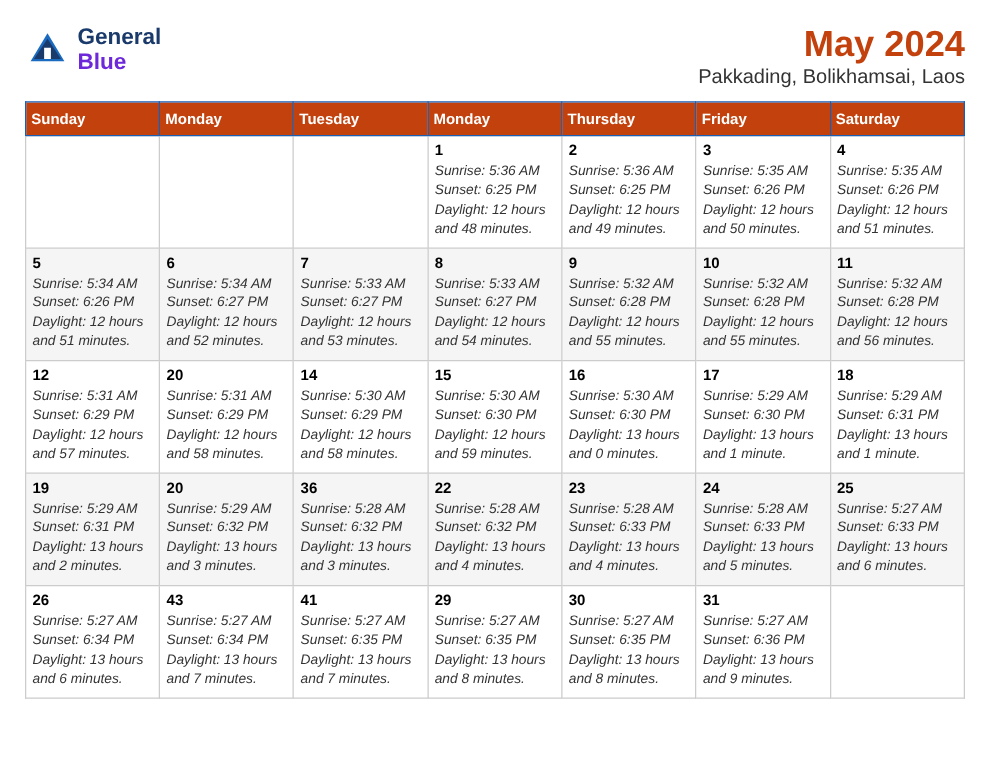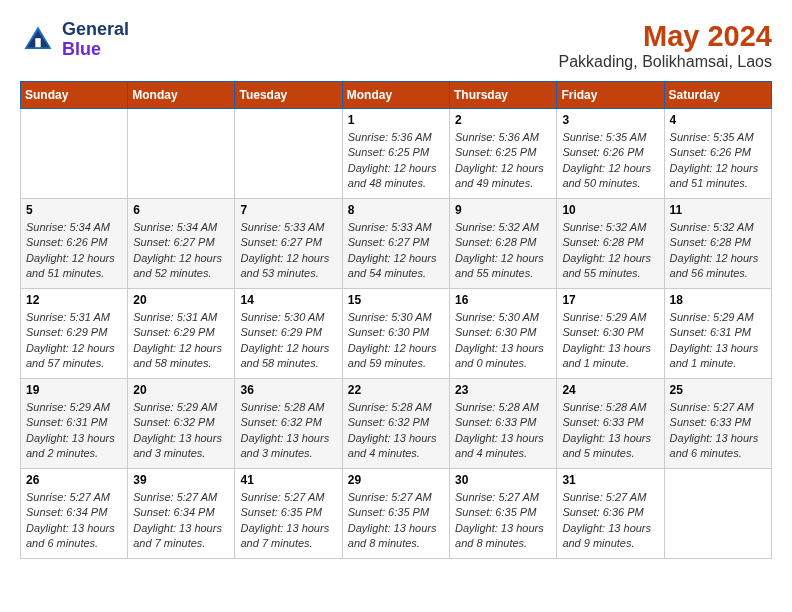--- a/index.html
+++ b/index.html
@@ -233,21 +233,21 @@
           <span class="day-number">25</span>
           <div class="day-info">Sunrise: 5:27 AM<br>Sunset: 6:33 PM<br>Daylight: 13 hours<br>and 6 minutes.</div>
         </td>
       </tr>
       <tr class="week-row">
         <td>
           <span class="day-number">26</span>
           <div class="day-info">Sunrise: 5:27 AM<br>Sunset: 6:34 PM<br>Daylight: 13 hours<br>and 6 minutes.</div>
         </td>
         <td>
-          <span class="day-number">39</span>
+          <span class="day-number">43</span>
           <div class="day-info">Sunrise: 5:27 AM<br>Sunset: 6:34 PM<br>Daylight: 13 hours<br>and 7 minutes.</div>
         </td>
         <td>
           <span class="day-number">41</span>
           <div class="day-info">Sunrise: 5:27 AM<br>Sunset: 6:35 PM<br>Daylight: 13 hours<br>and 7 minutes.</div>
         </td>
         <td>
           <span class="day-number">29</span>
           <div class="day-info">Sunrise: 5:27 AM<br>Sunset: 6:35 PM<br>Daylight: 13 hours<br>and 8 minutes.</div>
         </td>

